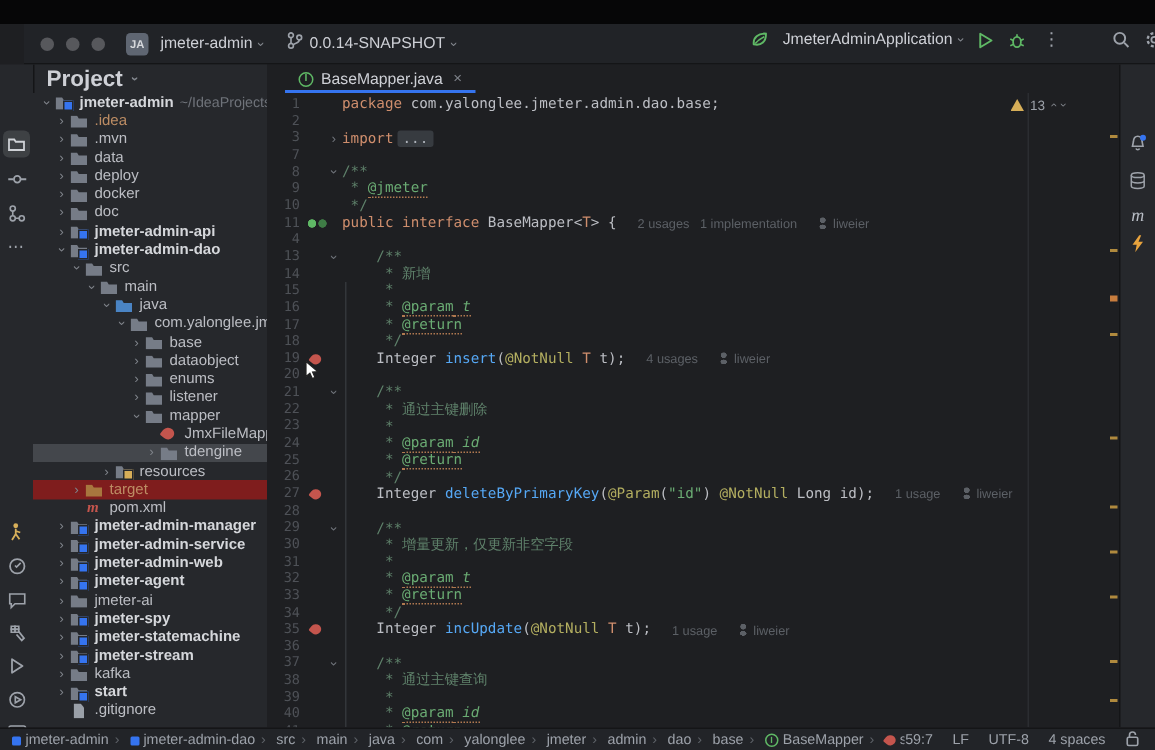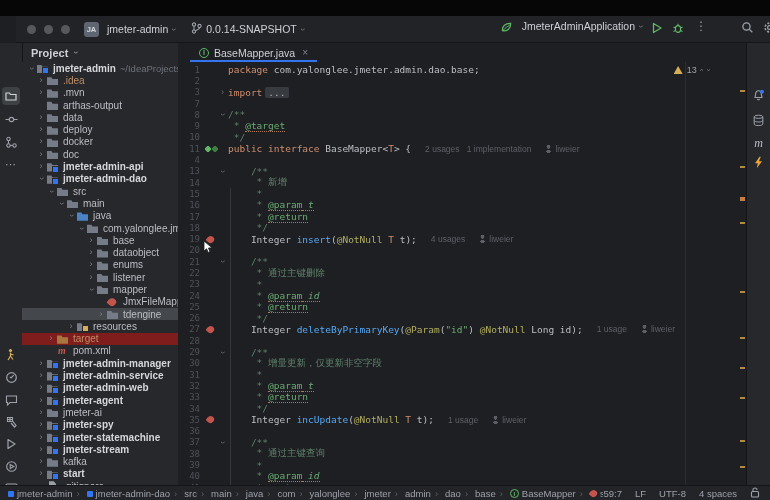--- a/index.html
+++ b/index.html
@@ -19,21 +19,21 @@
   .chev{display:inline-block;color:#82868d;font-size:9px;transform:rotate(90deg);line-height:1}
   .chev::before{content:"\203A"}
   .branch-ic{margin-left:16px}
   .tb-right{margin-left:auto;display:flex;align-items:flex-start;gap:9px;padding-right:10px}
   .vdots{color:#9da2aa;font-size:12px;line-height:1;padding:0 2px}
   .gap18{width:14px}
 
   
   #row2{position:absolute;left:22px;top:43px;width:748px;height:19px;display:flex}
   #proj-head{width:156px;background:#26282c;display:flex;align-items:center;gap:6px;
-             font-size:11px;font-weight:bold;color:#ced0d6;padding-left:9px;box-sizing:border-box;}
+             font-size:15px;font-weight:bold;color:#ced0d6;padding-left:9px;box-sizing:border-box;}
   #tabbar{flex:1;background:#1e1f22;display:flex;align-items:stretch;padding-left:12px;position:relative}
   .tab{display:flex;align-items:center;gap:5px;padding:0 9px;font-size:10.5px;color:#9ba0a8;position:relative;cursor:default}
   .tab[data-active="1"]{color:#ced0d6;box-shadow:inset 0 -2px 0 #3574f0}
   .tab-close{display:none;color:#7f838a;font-size:10px;margin-left:2px}
   .tab[data-active="1"] .tab-close{display:inline}
   #tabbar .vdots{position:absolute;right:6px;top:3px}
 
   
   #lstripe{position:absolute;left:0;top:43px;width:22px;height:442px;background:#26282c;border-right:1px solid #141517}
   .ls{position:absolute;left:4px;width:14px;height:14px;display:flex;align-items:center;justify-content:center}
@@ -318,26 +318,20 @@
         <span class="tlabel">.idea</span>
         <span class="thint"></span>
       </div>
       <div class="trow" data-d="1">
         <span class="ch" data-ch="&gt;"></span>
         <span class="tic" data-ic="folder"></span>
         <span class="tlabel">.mvn</span>
         <span class="thint"></span>
       </div>
       <div class="trow" data-d="1">
-        <span class="ch" data-ch=""></span>
-        <span class="tic" data-ic="folder"></span>
-        <span class="tlabel">arthas-output</span>
-        <span class="thint"></span>
-      </div>
-      <div class="trow" data-d="1">
         <span class="ch" data-ch="&gt;"></span>
         <span class="tic" data-ic="folder"></span>
         <span class="tlabel">data</span>
         <span class="thint"></span>
       </div>
       <div class="trow" data-d="1">
         <span class="ch" data-ch="&gt;"></span>
         <span class="tic" data-ic="folder"></span>
         <span class="tlabel">deploy</span>
         <span class="thint"></span>
@@ -568,21 +562,21 @@
             
           <span class="seg" data-c="cmt">/**</span></span>
 
         </div>
         <div class="cl">
           <span class="lnum">9</span>
           <span class="lg"></span>
           <span class="lfold"></span>
           <span class="code">
             
-          <span class="seg" data-c="cmt"> * </span><span class="seg" data-c="tag">@target</span></span>
+          <span class="seg" data-c="cmt"> * </span><span class="seg" data-c="tag">@jmeter</span></span>
 
         </div>
         <div class="cl">
           <span class="lnum">10</span>
           <span class="lg"></span>
           <span class="lfold"></span>
           <span class="code">
             
           <span class="seg" data-c="cmt"> */</span></span>
 

